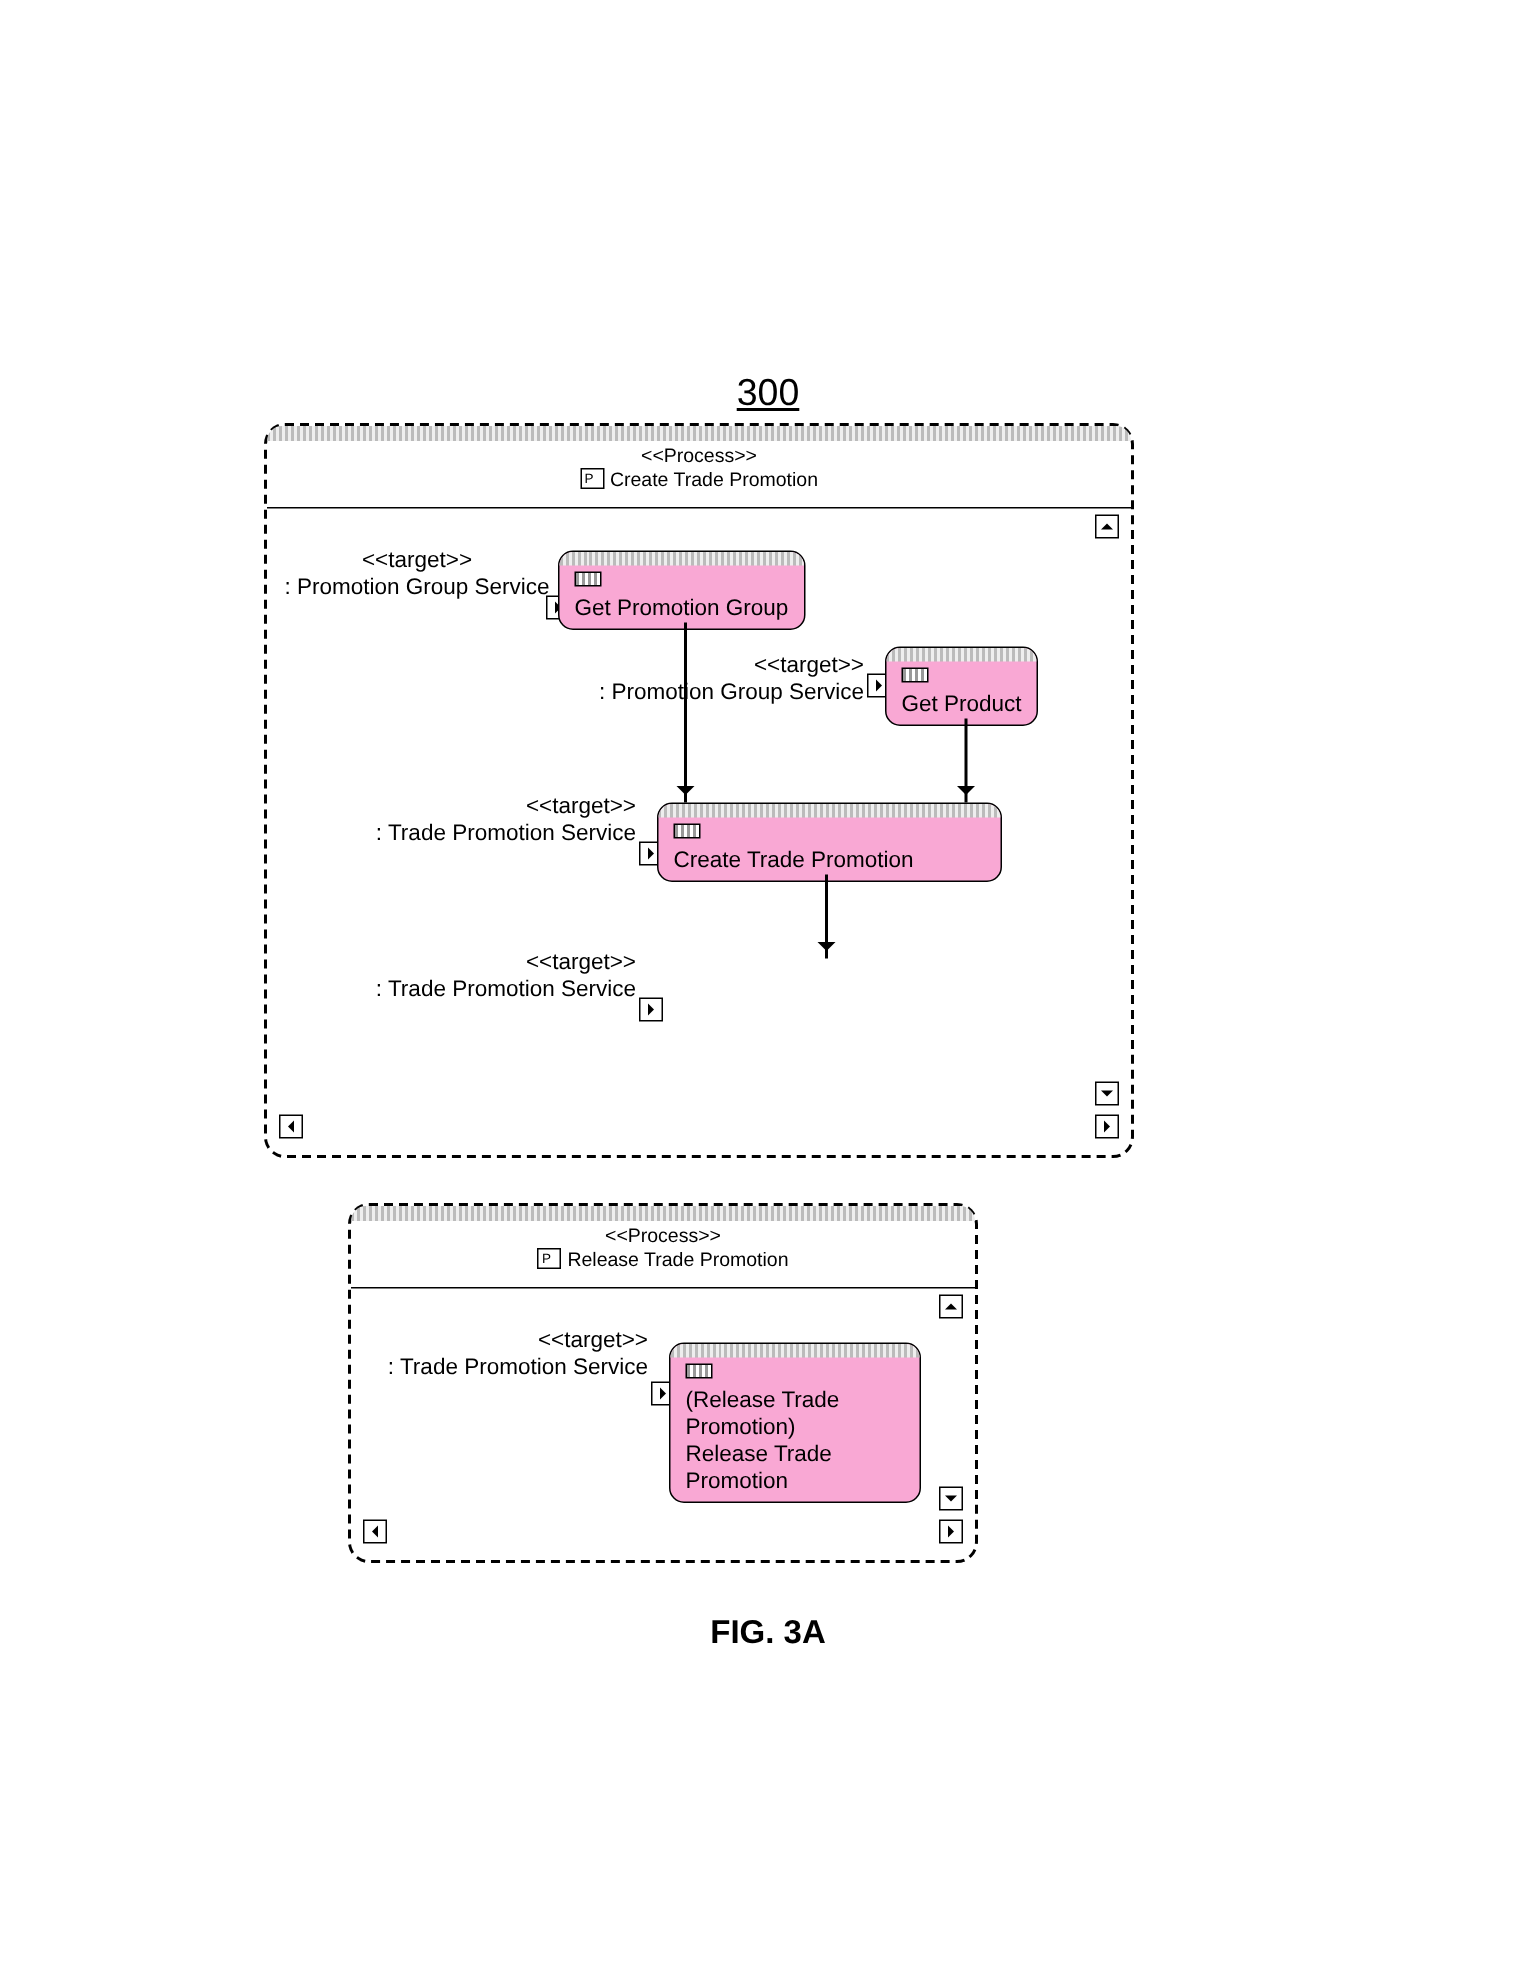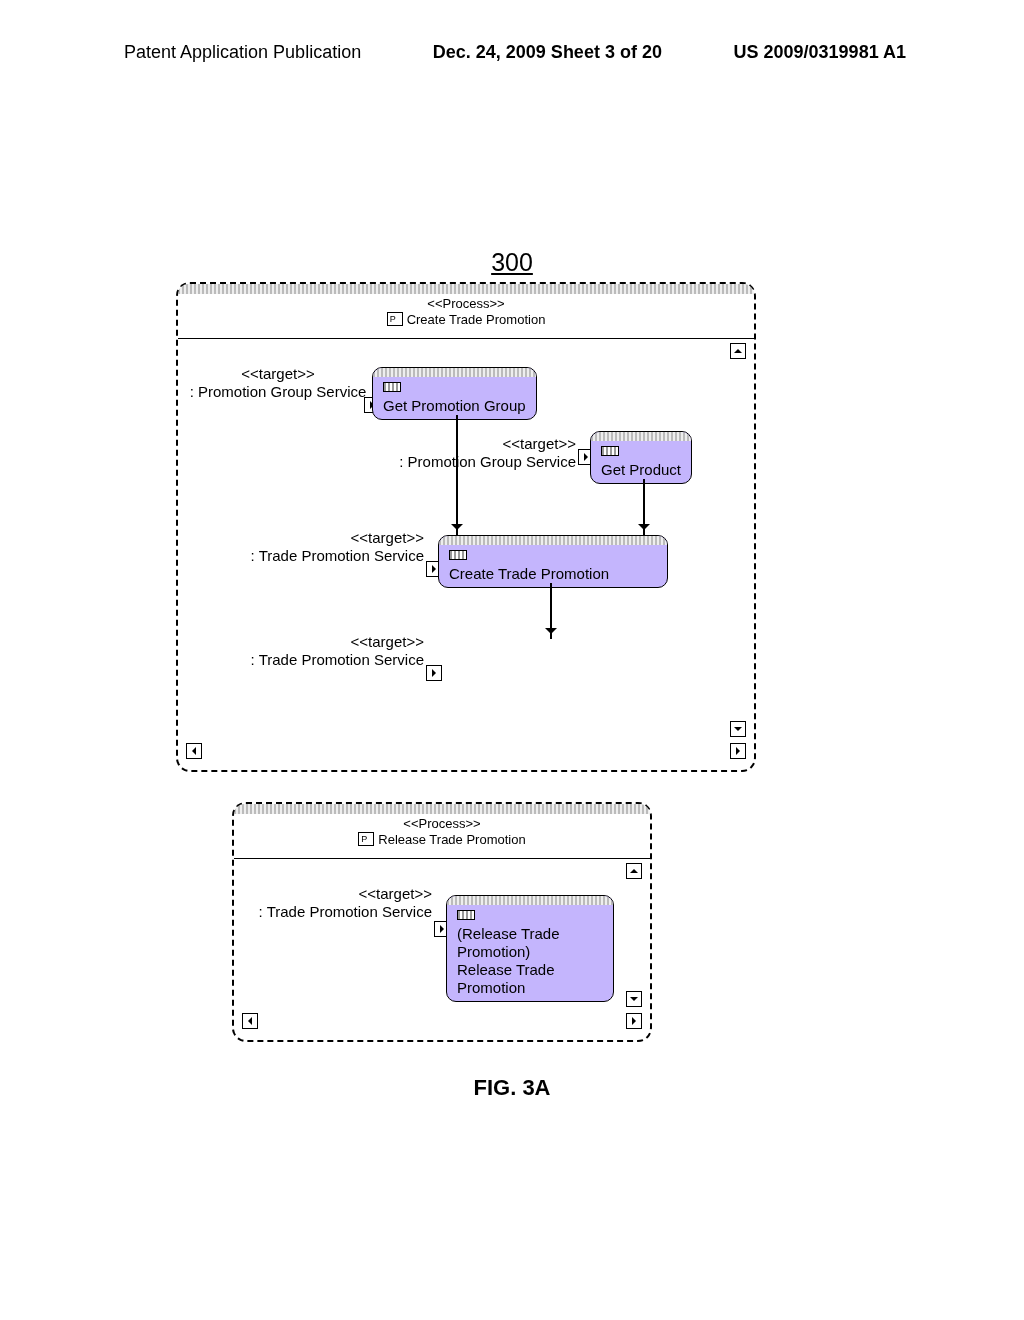--- a/index.html
+++ b/index.html
@@ -71,21 +71,21 @@
   .proc hr.sep { border:none; border-top:1px solid #000; margin:0; }
 
   .body-area { position:relative; height: calc(100% - 60px); }
   .proc2 .body-area { height: calc(100% - 60px); }
 
   
   .act {
     position:absolute;
     border:1px solid #000;
     border-radius:10px;
-    background:#c4b5fd;
+    background:#f9a8d4;
     font-size:15px;
     line-height:1.2;
     padding:2px 10px 4px 10px;
   }
   .act .abar{
     height:9px;
     margin:-2px -10px 2px -10px;
     background: repeating-linear-gradient(90deg,#bbb 0 2px,#eee 2px 4px);
     border-radius:9px 9px 0 0;
   }
@@ -130,25 +130,20 @@
     position:absolute;
     top:1075px; left:50%; transform:translateX(-50%);
     font-size:22px; font-weight:bold;
   }
 </style>
 </head>
 <body>
 
 <div class="page">
 
-  <div class="header">
-    <span class="l">Patent Application Publication</span>
-    <span class="c">Dec. 24, 2009  Sheet 3 of 20</span>
-    <span class="r">US 2009/0319981 A1</span>
-  </div>
 
   <div class="fig-num">300</div>
 
   <div class="proc proc1">
     <div class="proc-title">
       <div class="pbar"></div>
       <span>&lt;&lt;Process&gt;&gt;</span><br>
       <span class="picon"></span><span class="pline">Create Trade Promotion</span>
     </div>
     <hr class="sep">

